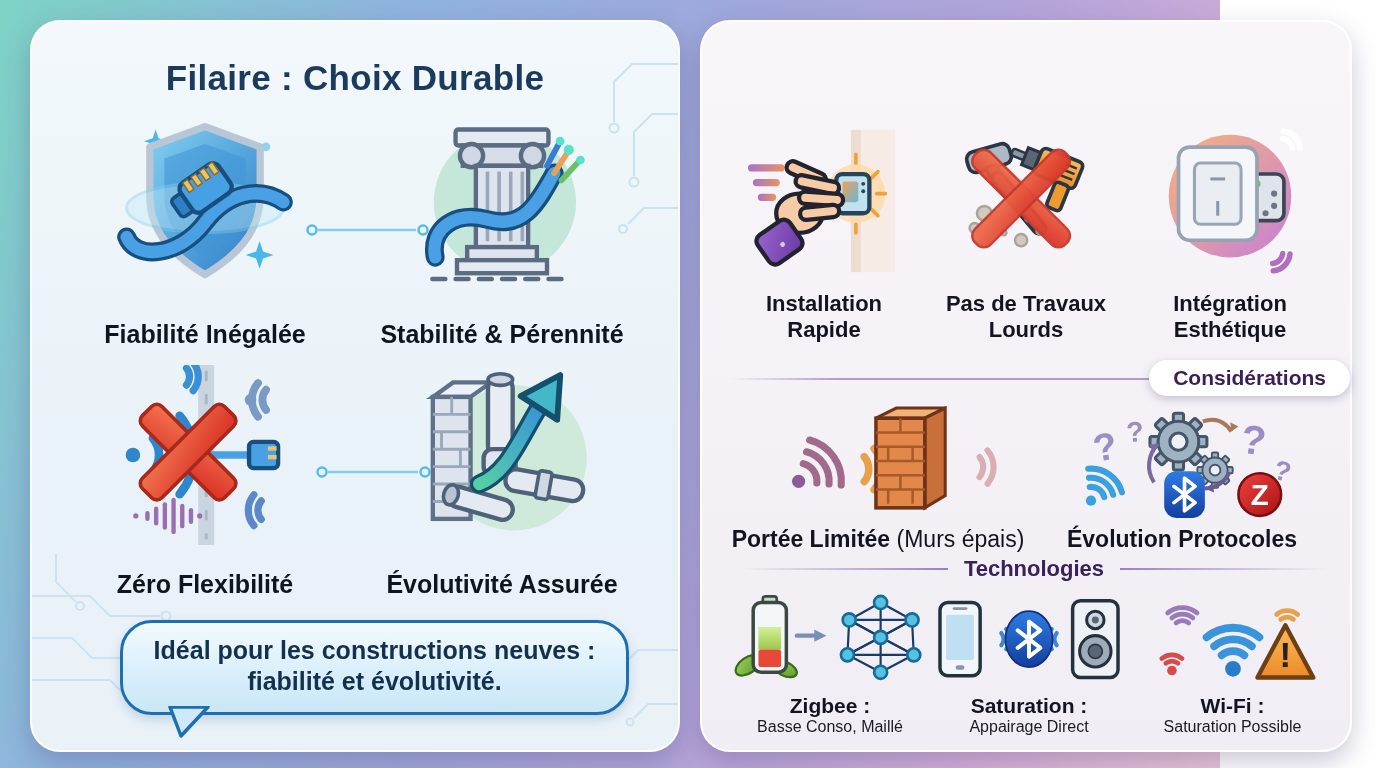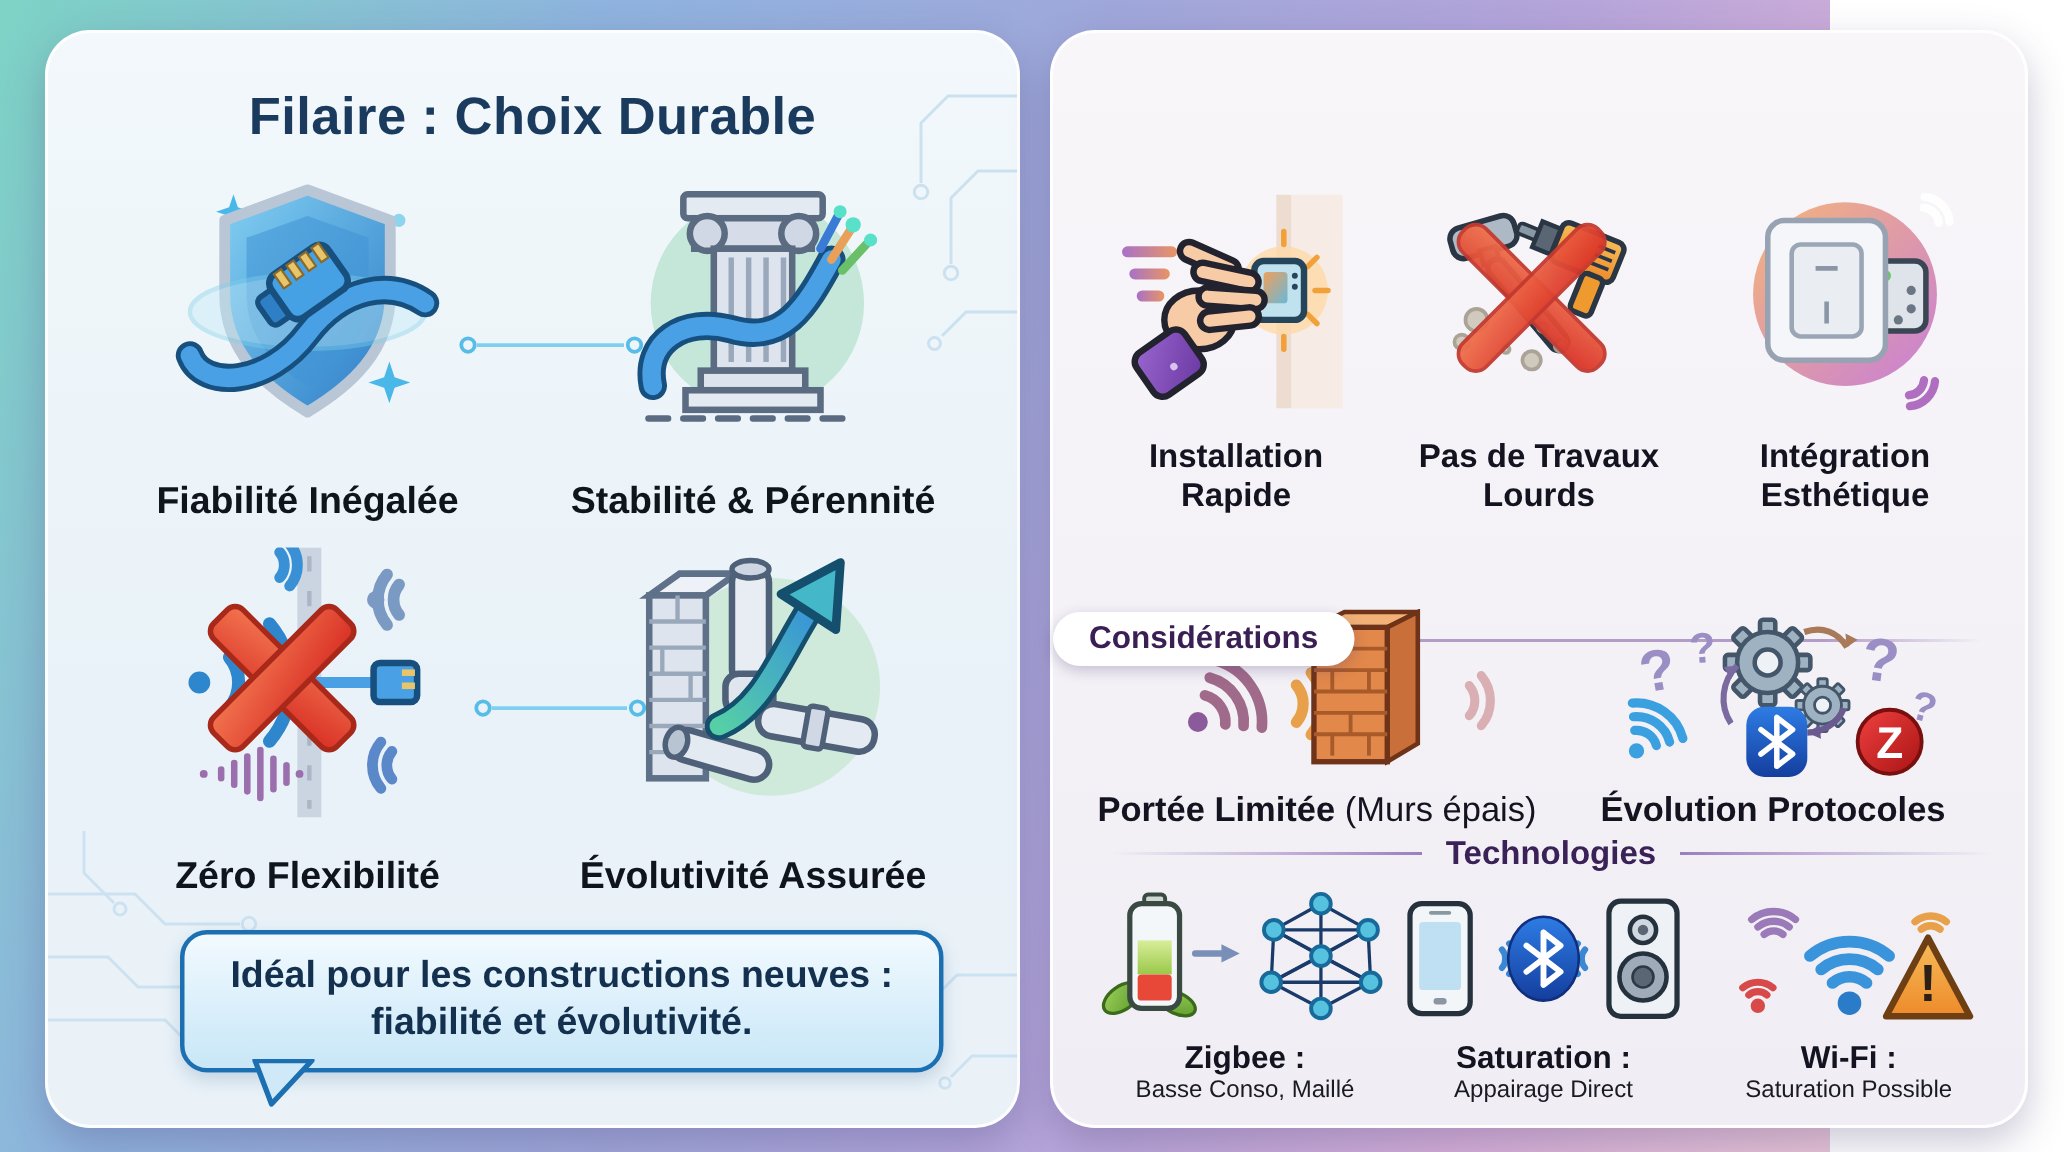--- a/index.html
+++ b/index.html
@@ -13,38 +13,38 @@
   .title{position:absolute;top:36px;left:0;right:0;text-align:center;font-weight:bold;font-size:35px;letter-spacing:.3px;margin:0;}
   .title-left{color:#1a3a5e;}
   .title-right{color:#4b2068;}
   .cell{position:absolute;display:flex;flex-direction:column;align-items:center;}
   .iconbox{display:flex;align-items:center;justify-content:center;}
   .feature .iconbox{height:190px;}
   .feature-label{margin-top:20px;font-weight:bold;font-size:25px;color:#0f141d;text-align:center;}
   .benefit .iconbox{height:165px;}
   .benefit-label{margin-top:8px;font-weight:bold;font-size:22px;line-height:1.18;color:#141420;text-align:center;}
   .benefit-label span{display:block;}
-  .consider-divider{position:absolute;left:0;right:0;top:336px;height:40px;display:flex;align-items:center;justify-content:flex-start;margin-top:48px;}
+  .consider-divider{position:absolute;left:0;right:0;top:336px;height:40px;display:flex;align-items:center;justify-content:flex-end;}
   .consider-divider .line-full{position:absolute;left:28px;right:28px;top:50%;height:2px;
     background:linear-gradient(90deg,rgba(170,140,190,0),#b49cc9 18%,#b49cc9 82%,rgba(170,140,190,0));}
   .pill{position:relative;z-index:1;background:#ffffff;border-radius:999px;padding:6px 24px;
     box-shadow:0 3px 9px rgba(80,60,120,.28);font-weight:bold;font-size:21px;color:#3a1f55;}
   .consideration .iconbox{height:116px;}
   .consider-label{margin-top:6px;font-size:23px;color:#141420;text-align:center;white-space:nowrap;}
   .consider-label .b{font-weight:bold;}
   .consider-label .r{font-weight:normal;}
   .tech-divider{position:absolute;left:0;right:0;top:532px;height:30px;display:flex;align-items:center;justify-content:center;gap:16px;padding-left:16px;}
   .tech-divider .dline{height:2px;width:208px;}
   .tech-divider .dline.left{background:linear-gradient(90deg,rgba(150,120,180,0),#9a7fc0);}
   .tech-divider .dline.right{background:linear-gradient(90deg,#9a7fc0,rgba(150,120,180,0));}
   .tech-heading{font-weight:bold;font-size:22px;color:#3a2258;}
   .tech .iconbox{height:100px;}
   .tech-name{margin-top:4px;font-weight:bold;font-size:21px;color:#141420;text-align:center;}
   .tech-desc{font-size:16px;font-weight:normal;color:#1a1a24;text-align:center;white-space:nowrap;}
-  .callout{position:absolute;left:88px;top:598px;width:475px;border:3.5px solid #1c70b2;border-radius:18px;
+  .callout{position:absolute;left:88px;top:598px;width:475px;border:3.5px solid #1c70b2;border-radius:32px;
     background:linear-gradient(180deg,#f2fafe 0%,#daeffb 55%,#c9e7f7 100%);
     box-shadow:0 5px 12px rgba(40,90,140,.20);padding:12px 14px 14px;text-align:center;}
   .callout-line{font-weight:bold;font-size:25px;line-height:1.25;color:#14304f;}
   .callout-tail{position:absolute;left:42px;bottom:-28px;}
   .connector{position:absolute;}
   .deco{position:absolute;opacity:.7;}
 </style>
 </head>
 <body>
 

